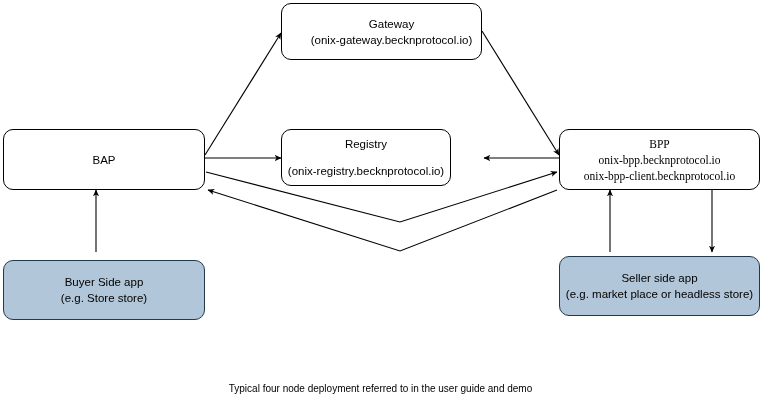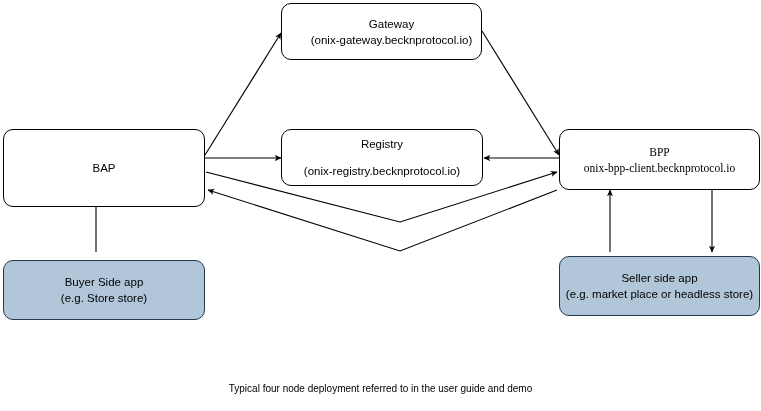--- a/index.html
+++ b/index.html
@@ -89,31 +89,32 @@
     <line x1="610" y1="252" x2="610" y2="190" stroke="#000000" stroke-width="1.1" marker-end="url(#arrowhead)"></line>
 
     <line x1="712" y1="190" x2="712" y2="252" stroke="#000000" stroke-width="1.1" marker-end="url(#arrowhead)"></line>
   </svg>
 
   <div class="node" style="left:281px; top:3px; width:201px; height:57px;padding-left:20px;">
     <span class="line">Gateway</span>
     <span class="line">(onix-gateway.becknprotocol.io)</span>
   </div>
 
-  <div class="node" style="left:3px; top:129px; width:202px; height:78px;">
+  <div class="node" style="left:3px; top:129px; width:202px; height:61px;">
     <span class="line">BAP</span>
   </div>
 
-  <div class="node" style="left:281px; top:129px; width:202px; height:57px;gap:11px;">
+  <div class="node" style="left:281px; top:129px; width:170px; height:57px;gap:11px;">
     <span class="line">Registry</span>
     <span class="line">(onix-registry.becknprotocol.io)</span>
   </div>
 
   <div class="node" style="left:559px; top:129px; width:201px; height:61px;font-family:Liberation Serif, serif;">
     <span class="line">BPP</span>
+    <span class="line">onix-bpp.becknprotocol.io</span>
     <span class="line">onix-bpp-client.becknprotocol.io</span>
   </div>
 
   <div class="node shaded" style="left:3px; top:252px; width:202px; height:60px;">
     <span class="line">Buyer Side app</span>
     <span class="line">(e.g. Store store)</span>
   </div>
 
   <div class="node shaded" style="left:559px; top:248px; width:201px; height:60px;">
     <span class="line">Seller side app</span>

